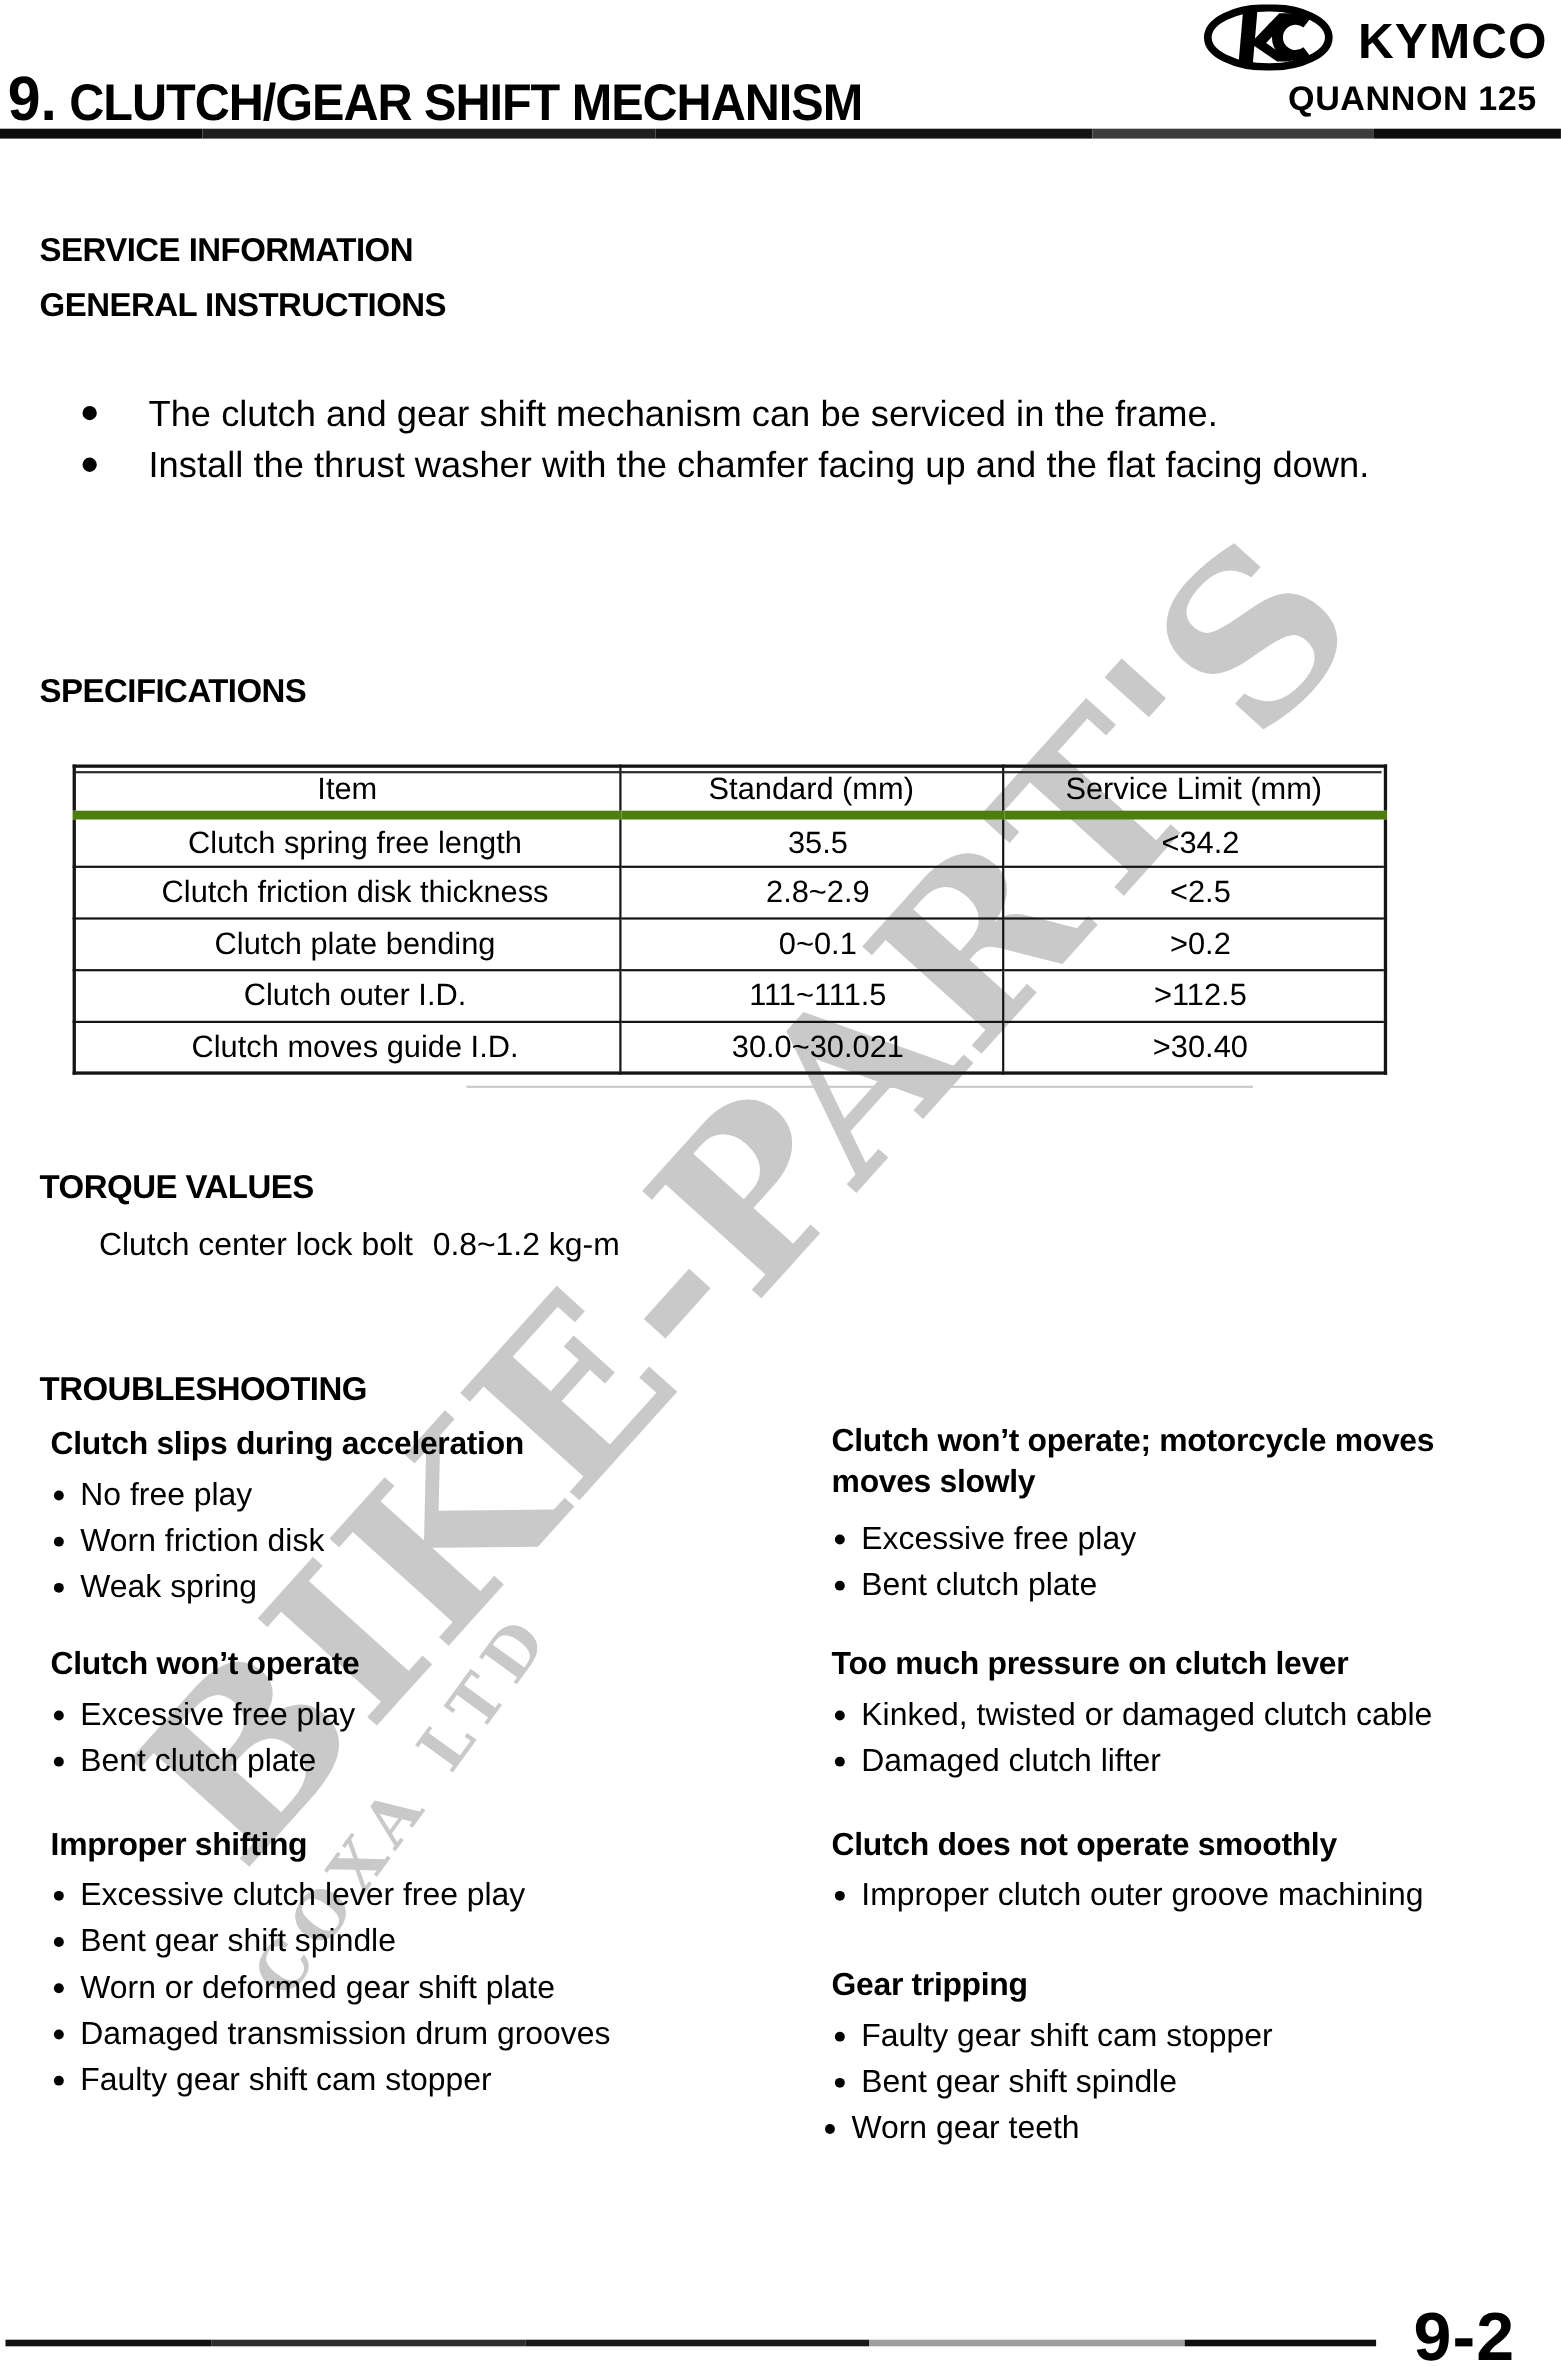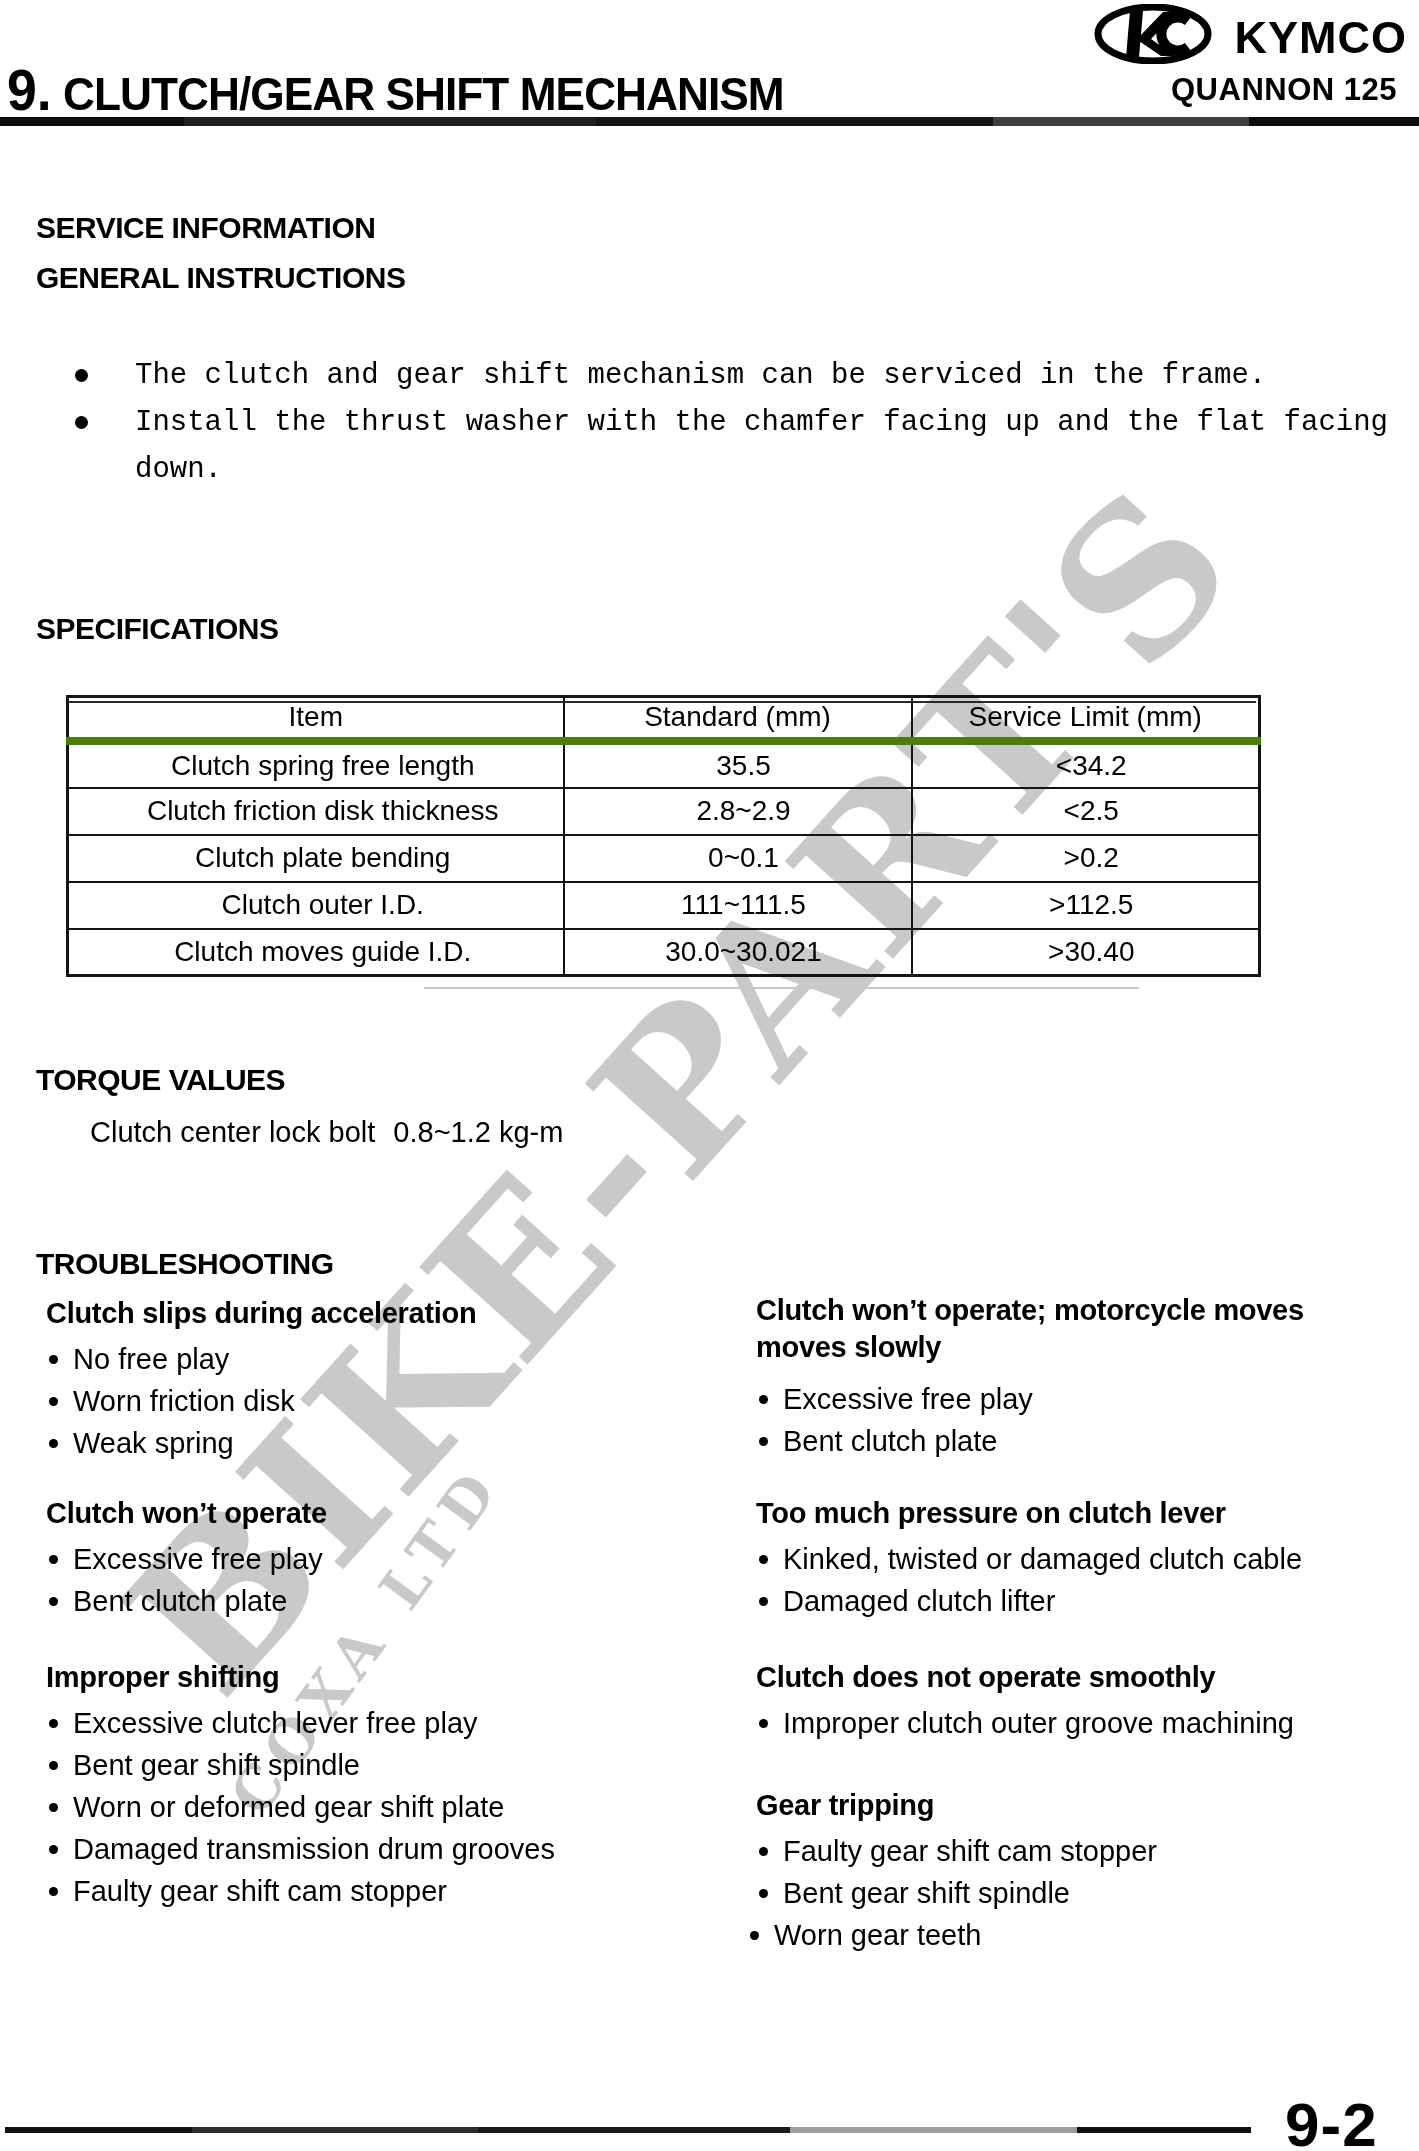--- a/index.html
+++ b/index.html
@@ -51,21 +51,21 @@
   .header-rule { left:0; top:117px; width:1419px; height:9px; }
   .footer-rule { left:5px; top:2127px; width:1246px; height:6px; }
   
   .h2 {
     position:absolute; left:36px;
     font-size:30px; font-weight:bold; line-height:32px; letter-spacing:-0.5px;
     white-space:nowrap;
   }
   
   .gi-list { position:absolute; left:47px; top:352px; }
-  .gi-item { display:flex; line-height:47px; font-size:29px;font-family:Liberation Mono, monospace; }
+  .gi-item { display:flex; line-height:47px; font-size:33px; }
   .gi-item::before {
     content:""; flex:none; width:13px; height:13px; border-radius:50%;
     background:#000; margin:17px 47px 0 28px;
   }
   
   .spec-table-wrap { position:absolute; left:66px; top:695px; width:1192px; }
   table.spec {
     width:100%; border-collapse:collapse; table-layout:fixed;
     border:3px solid #141414; font-size:28px;
   }

